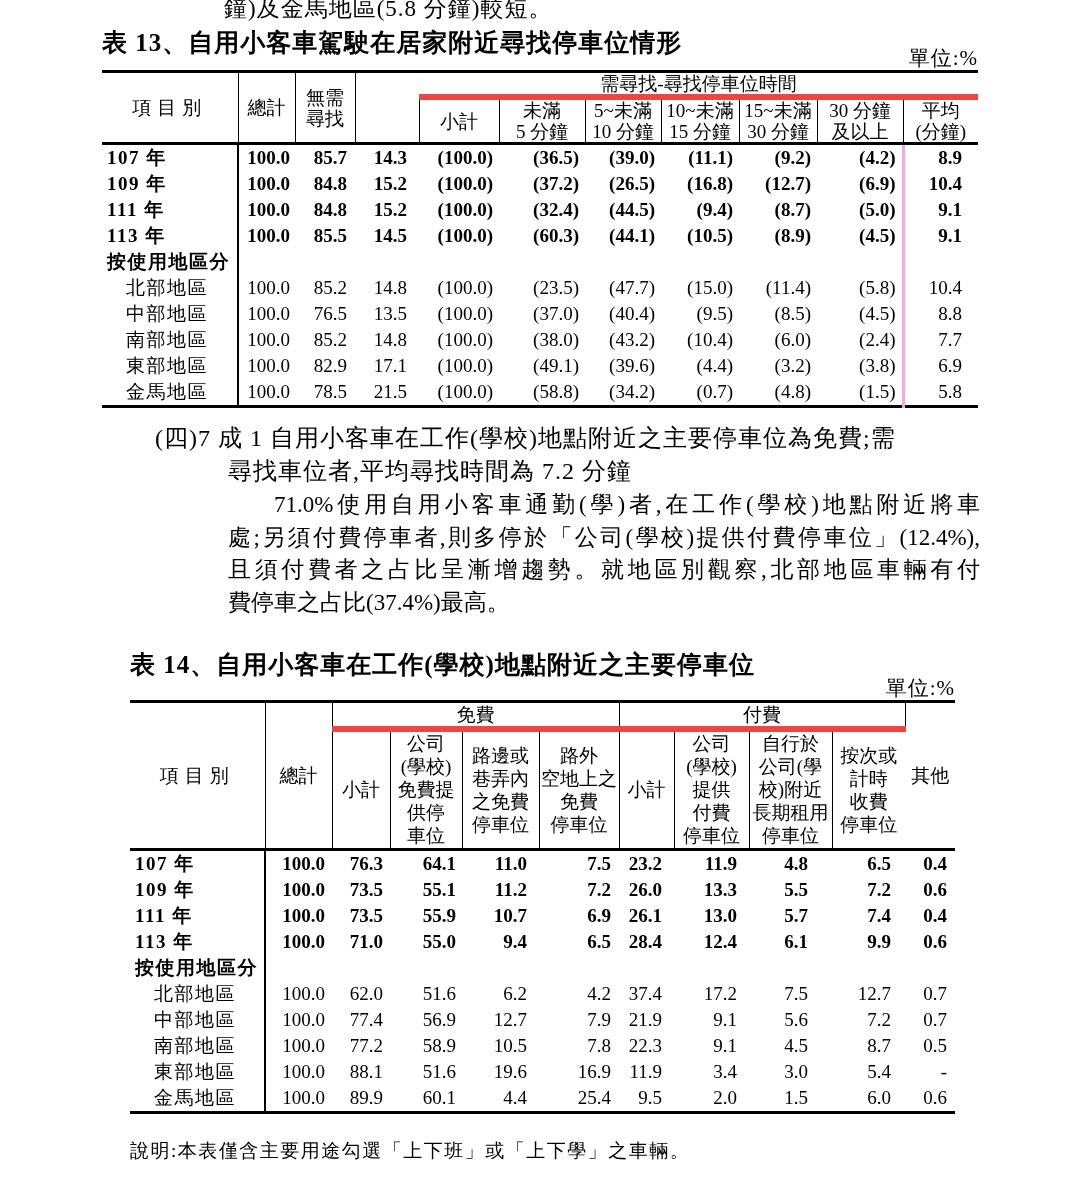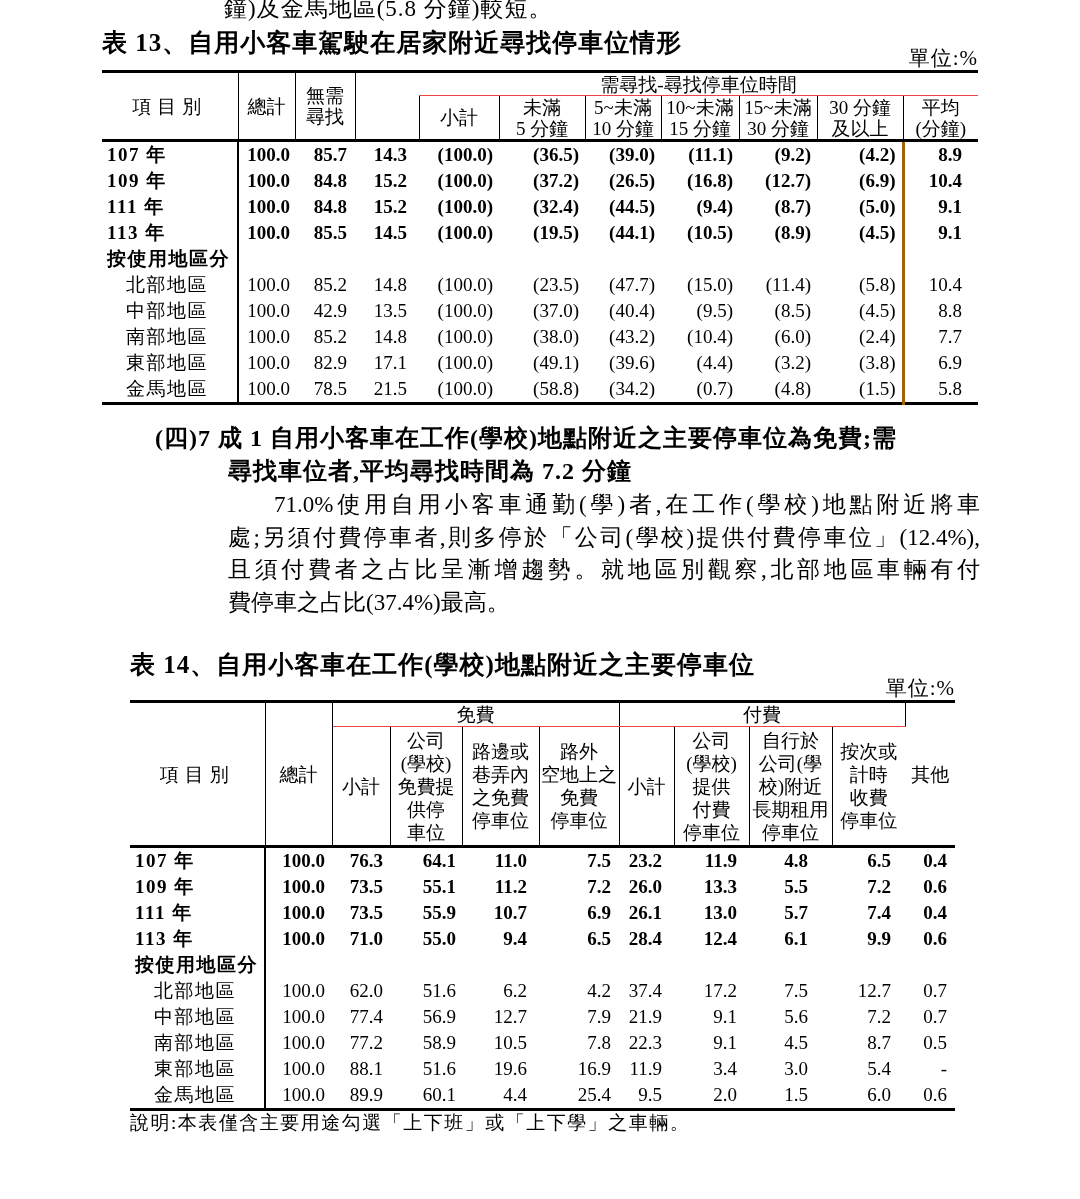--- a/index.html
+++ b/index.html
@@ -11,59 +11,59 @@
 
   
   #top-fragment{left:224px;top:-7px;font-size:23px;letter-spacing:1px;white-space:nowrap;}
   .tbl-title{text-align:left;font-size:25px;font-weight:bold;letter-spacing:1px;white-space:nowrap;}
   #t13-title{left:102px;top:26px;width:876px;}
   #t14-title{left:130px;top:648px;width:825px;}
   .unit-label{text-align:right;font-size:21px;letter-spacing:1px;}
   #t13-unit{left:700px;top:44px;width:278px;}
   #t14-unit{left:677px;top:674px;width:278px;}
 
-  .sec-heading{font-size:24px;font-weight:bold;letter-spacing:1px;white-space:nowrap;}
+  .sec-heading{font-size:24px;font-weight:normal;letter-spacing:1px;white-space:nowrap;}
   #h4-line1{left:155px;top:422px;}
   #h4-line2{left:228px;top:455px;}
   #para{left:228px;top:489px;width:752px;font-size:23px;}
   #para .pline{line-height:32.6px;text-align:justify;text-align-last:justify;white-space:nowrap;}
   #para .pline.first{padding-left:46px;}
   #para .pline.last{text-align-last:left;white-space:normal;}
 
-  #t14-note{left:130px;top:1110px;font-size:19px;letter-spacing:1.5px;white-space:nowrap;}
+  #t14-note{left:130px;top:1138px;font-size:19px;letter-spacing:1.5px;white-space:nowrap;}
 
   
   table{border-collapse:collapse;table-layout:fixed;
         border-top:3px solid #000;border-bottom:3px solid #000;}
   th,td{padding:0;overflow:hidden;}
   thead th, thead td{font-weight:normal;text-align:center;vertical-align:middle;
         white-space:pre-line;font-size:19px;}
   tbody td{font-size:19px;vertical-align:middle;}
   tbody tr:first-child td{border-top:3px solid #000;}
   tbody tr.b{font-weight:bold;}
   td.lbl{text-align:left;padding-left:5px;letter-spacing:1.5px;white-space:nowrap;}
   td.lbl.ind{padding-left:24px;}
   td.num{text-align:right;}
   .bl{border-left:1px solid #000;}
   .br{border-right:1px solid #000;}
-  .bb{border-bottom:1px solid #ef4444;}
+  .bb{border-bottom:6px solid #ef4444;}
 
   
   #table13{left:102px;top:70px;width:876px;}
   #table13 thead tr.r1{height:24px;}
   #table13 thead tr.r2{height:45px;}
   #table13 thead th{line-height:21px;}
   #table13 tbody tr{height:26px;}
   #table13 td.lbl{border-right:2px solid #000;}
   #table13 td.v0{padding-right:5px;}
   #table13 td.v1{padding-right:8px;}
   #table13 td.v2{padding-right:12px;}
   #table13 td.v3,#table13 td.v4,#table13 td.v5,
   #table13 td.v6,#table13 td.v7,#table13 td.v8{padding-right:6px;}
-  #table13 td.v9{border-left:3px solid #a16207;padding-right:16px;}
+  #table13 td.v9{border-left:3px solid #f9a8d4;padding-right:16px;}
   #table13 th.h-item{letter-spacing:6px;}
 
   
   #table14{left:130px;top:700px;width:825px;}
   #table14 thead tr.r1{height:24px;}
   #table14 thead tr.r2{height:120px;}
   #table14 thead th{line-height:23px;}
   #table14 tbody tr{height:25.5px;}
   #table14 td.lbl{border-right:2px solid #000;}
   #table14 th.h-item{letter-spacing:6px;}
@@ -164,21 +164,21 @@
         <td class="num v7">(8.7)</td>
         <td class="num v8">(5.0)</td>
         <td class="num v9">9.1</td>
       </tr>
       <tr class="b">
         <td class="lbl">113 年</td>
         <td class="num v0">100.0</td>
         <td class="num v1">85.5</td>
         <td class="num v2">14.5</td>
         <td class="num v3">(100.0)</td>
-        <td class="num v4">(19.5)</td>
+        <td class="num v4">(60.3)</td>
         <td class="num v5">(44.1)</td>
         <td class="num v6">(10.5)</td>
         <td class="num v7">(8.9)</td>
         <td class="num v8">(4.5)</td>
         <td class="num v9">9.1</td>
       </tr>
       <tr class="b">
         <td class="lbl">按使用地區分</td>
         <td class="num v0"></td>
         <td class="num v1"></td>
@@ -200,21 +200,21 @@
         <td class="num v4">(23.5)</td>
         <td class="num v5">(47.7)</td>
         <td class="num v6">(15.0)</td>
         <td class="num v7">(11.4)</td>
         <td class="num v8">(5.8)</td>
         <td class="num v9">10.4</td>
       </tr>
       <tr>
         <td class="lbl ind">中部地區</td>
         <td class="num v0">100.0</td>
-        <td class="num v1">42.9</td>
+        <td class="num v1">76.5</td>
         <td class="num v2">13.5</td>
         <td class="num v3">(100.0)</td>
         <td class="num v4">(37.0)</td>
         <td class="num v5">(40.4)</td>
         <td class="num v6">(9.5)</td>
         <td class="num v7">(8.5)</td>
         <td class="num v8">(4.5)</td>
         <td class="num v9">8.8</td>
       </tr>
       <tr>

